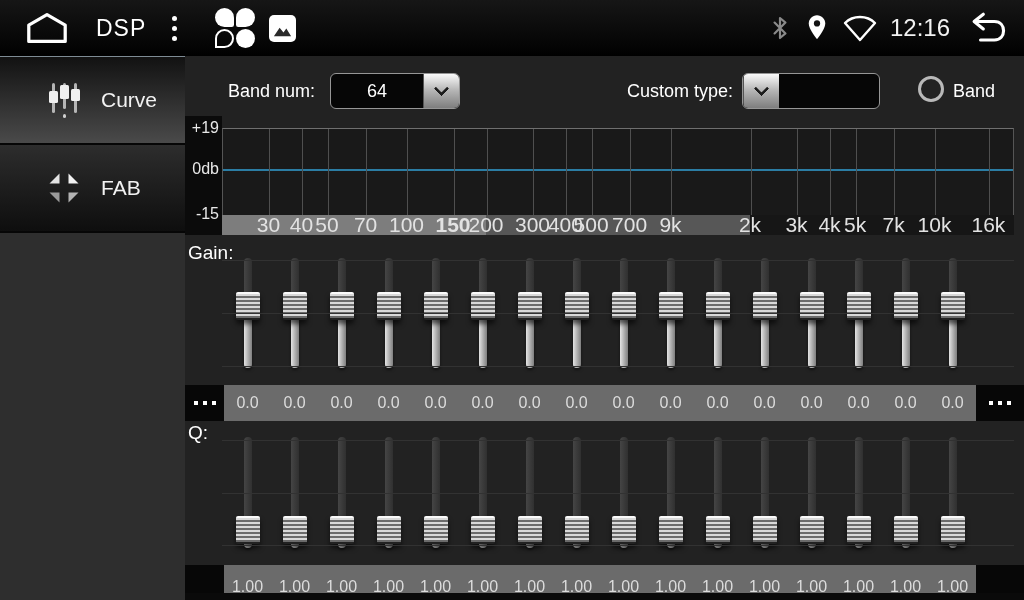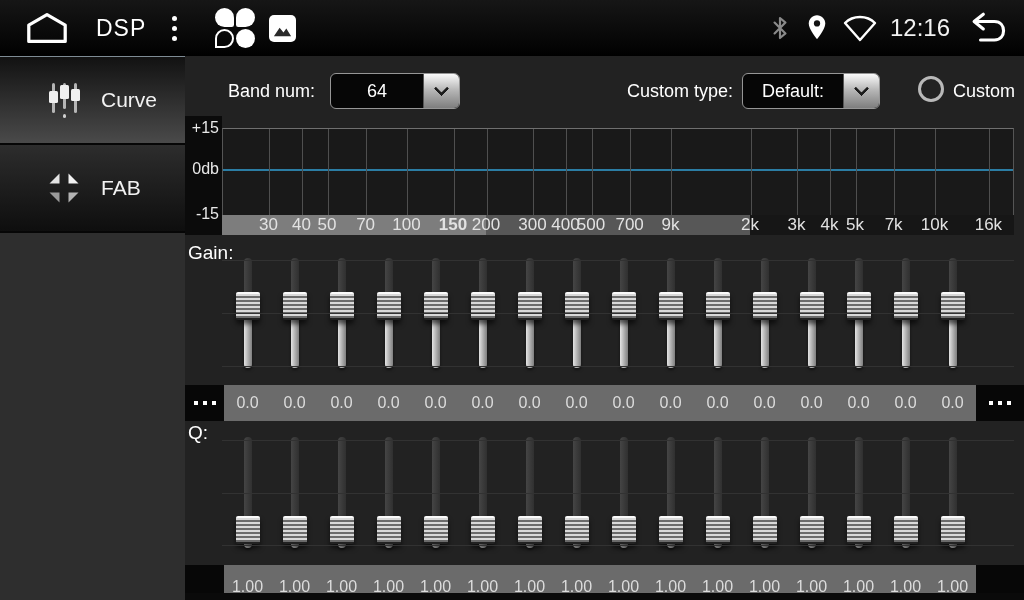--- a/index.html
+++ b/index.html
@@ -53,21 +53,21 @@
 
   
   #ylab-strip { position:absolute; left:0; top:60px; width:37px; height:119px; background:#0b0b0b; }
   .ylab { position:absolute; right:3px; transform:translateY(-50%); color:#e8e8e8; font-size:16px; }
   #plot { position:absolute; left:37px; top:72px; width:792px; height:87px; background:#191919;
           border-top:1px solid #6f6f6f; border-left:1px solid #555; border-right:1px solid #555; }
   .gridline { position:absolute; top:0; bottom:0; width:1px; background:#4f4f4f; }
   #zero-line { position:absolute; left:0; width:100%; height:2px; top:40px; }
   #freq-band { position:absolute; left:37px; top:159px; width:792px; height:20px; }
   .band-seg { position:absolute; top:0; height:20px; }
-  .tick { position:absolute; transform:translateX(-50%); color:#e2e2e2; font-size:17px;
+  .tick { position:absolute; transform:translateX(-50%); color:#e2e2e2; font-size:21px;
           line-height:20px; white-space:nowrap; }
 
   
   .sec-label { position:absolute; color:#fff; font-size:19px; }
   .refline { position:absolute; left:37px; width:792px; height:1px; background:#323232; }
   .vslider { position:absolute; width:26px; cursor:pointer; }
   .trk { position:absolute; left:50%; transform:translateX(-50%); width:8px; top:0; bottom:0;
          background:linear-gradient(90deg,#454545,#303030); border-radius:4px; }
   .trk-fill { position:absolute; left:50%; transform:translateX(-50%); width:8px; bottom:0;
               background:linear-gradient(90deg,#e4e4e4,#7f7f7f); border-radius:4px;
@@ -161,27 +161,26 @@
 
     <span class="ctl-label" style="left:43px; top:25px;">Band num:</span>
     <div class="dropdown" style="left:145px; top:17px; width:130px;">
       <span class="dd-value">64</span>
       <span class="dd-btn">
           <span class="chev"></span>
         </span>
     </div>
     <span class="ctl-label" style="left:442px; top:25px;">Custom type:</span>
     <div class="dropdown" style="left:557px; top:17px; width:138px;">
-      <span class="dd-value">Default:</span>
       <span class="dd-btn">
           <span class="chev"></span>
         </span>
     </div>
     <div class="radio" style="left:733px; top:20px;"></div>
-    <span class="ctl-label" style="left:768px; top:25px;">Custom</span>
+    <span class="ctl-label" style="left:768px; top:25px;">Band</span>
 
     <div id="ylab-strip"></div>
     <div id="plot">
       <div id="zero-line" style="background: rgb(43, 125, 164);"></div>
     <div class="gridline" style="left: 45.9881px;"></div>
         <div class="gridline" style="left: 78.9719px;"></div>
         <div class="gridline" style="left: 104.556px;"></div>
         <div class="gridline" style="left: 143.134px;"></div>
         <div class="gridline" style="left: 184.028px;"></div>
         <div class="gridline" style="left: 230.516px;"></div>
@@ -436,21 +435,21 @@
         <span class="val" style="left: 485.5px; top: 50%; transform: translate(-50%, -50%);">1.00</span>
         <span class="val" style="left: 532.5px; top: 50%; transform: translate(-50%, -50%);">1.00</span>
         <span class="val" style="left: 579.5px; top: 50%; transform: translate(-50%, -50%);">1.00</span>
         <span class="val" style="left: 626.5px; top: 50%; transform: translate(-50%, -50%);">1.00</span>
         <span class="val" style="left: 673.5px; top: 50%; transform: translate(-50%, -50%);">1.00</span>
         <span class="val" style="left: 720.5px; top: 50%; transform: translate(-50%, -50%);">1.00</span>
         <span class="val" style="left: 767.5px; top: 50%; transform: translate(-50%, -50%);">1.00</span>
       </div>
 
     <div id="bottom-strip"></div>
-  <span class="ylab" style="top: 72px; position: absolute; right: 805px;">+15</span>
+  <span class="ylab" style="top: 72px; position: absolute; right: 805px;">+19</span>
       <span class="ylab" style="top: 113px; position: absolute; right: 805px;">0db</span>
       <span class="ylab" style="top: 158px; position: absolute; right: 805px;">-15</span>
       <div class="refline" style="top: 204px;"></div>
       <div class="refline" style="top: 257px;"></div>
       <div class="refline" style="top: 310px;"></div>
       <div class="refline" style="top: 384px;"></div>
       <div class="refline" style="top: 437px;"></div>
       <div class="refline" style="top: 489px;"></div>
     </div>
 </div>

